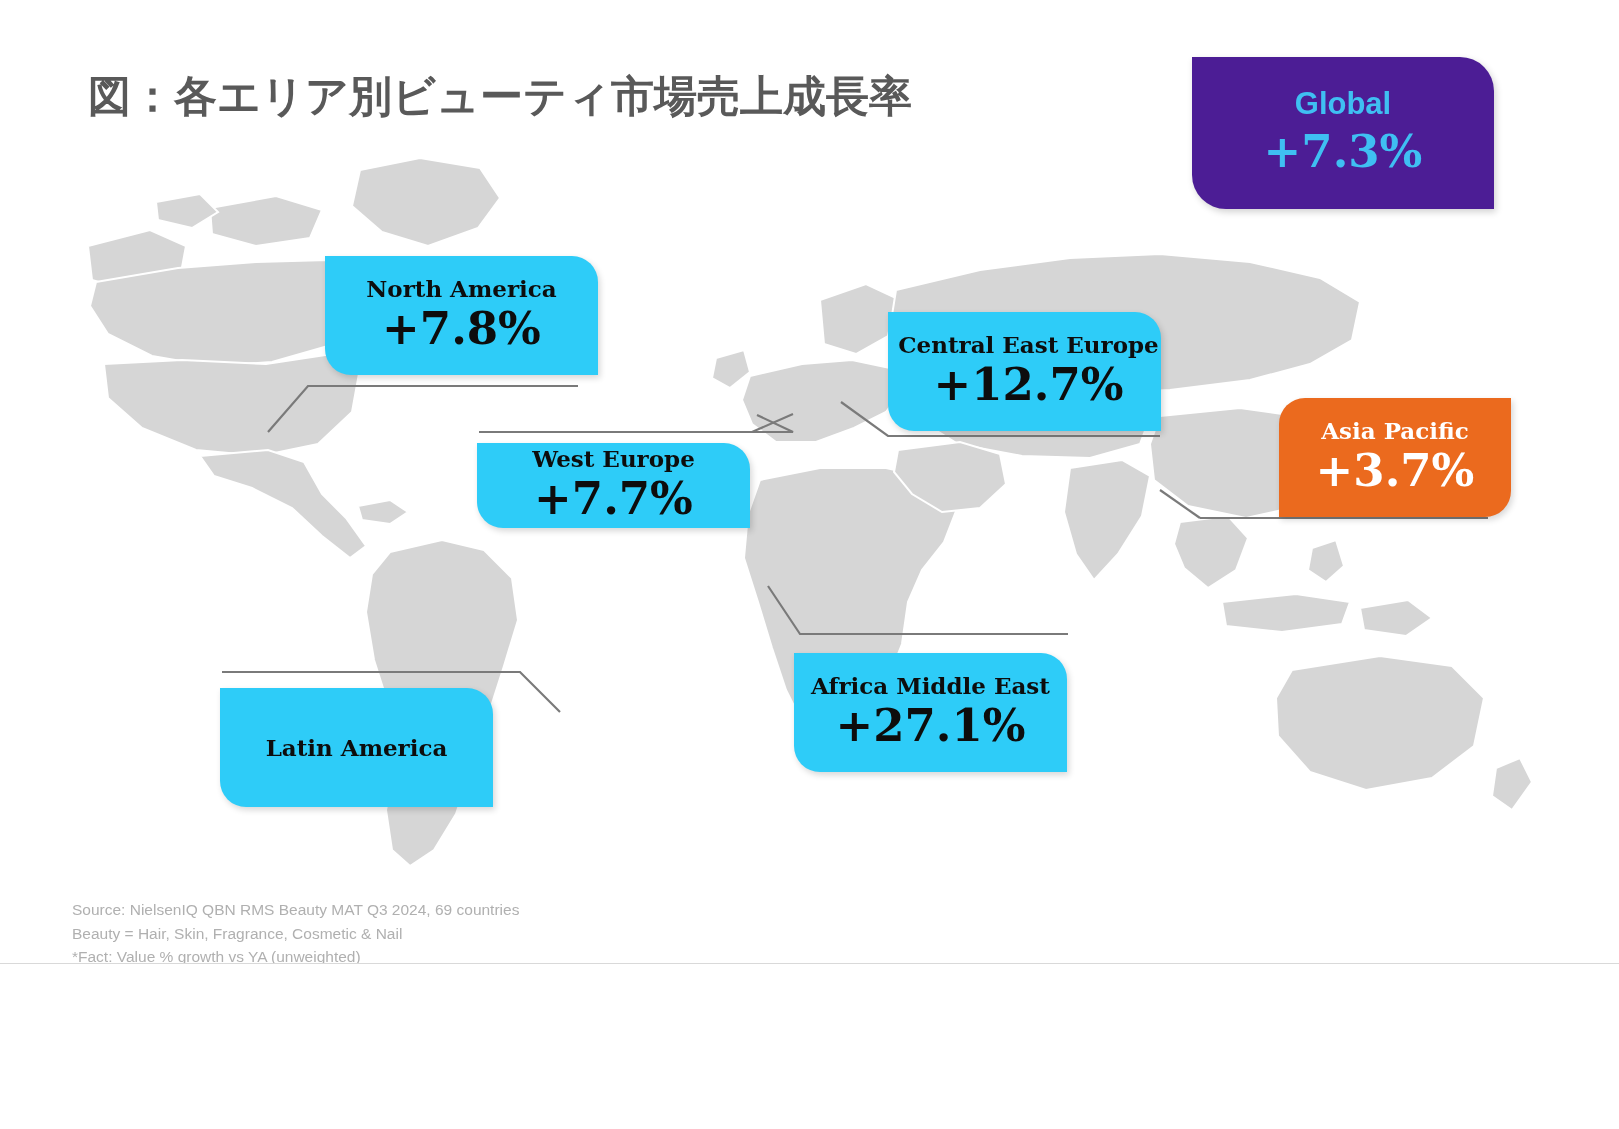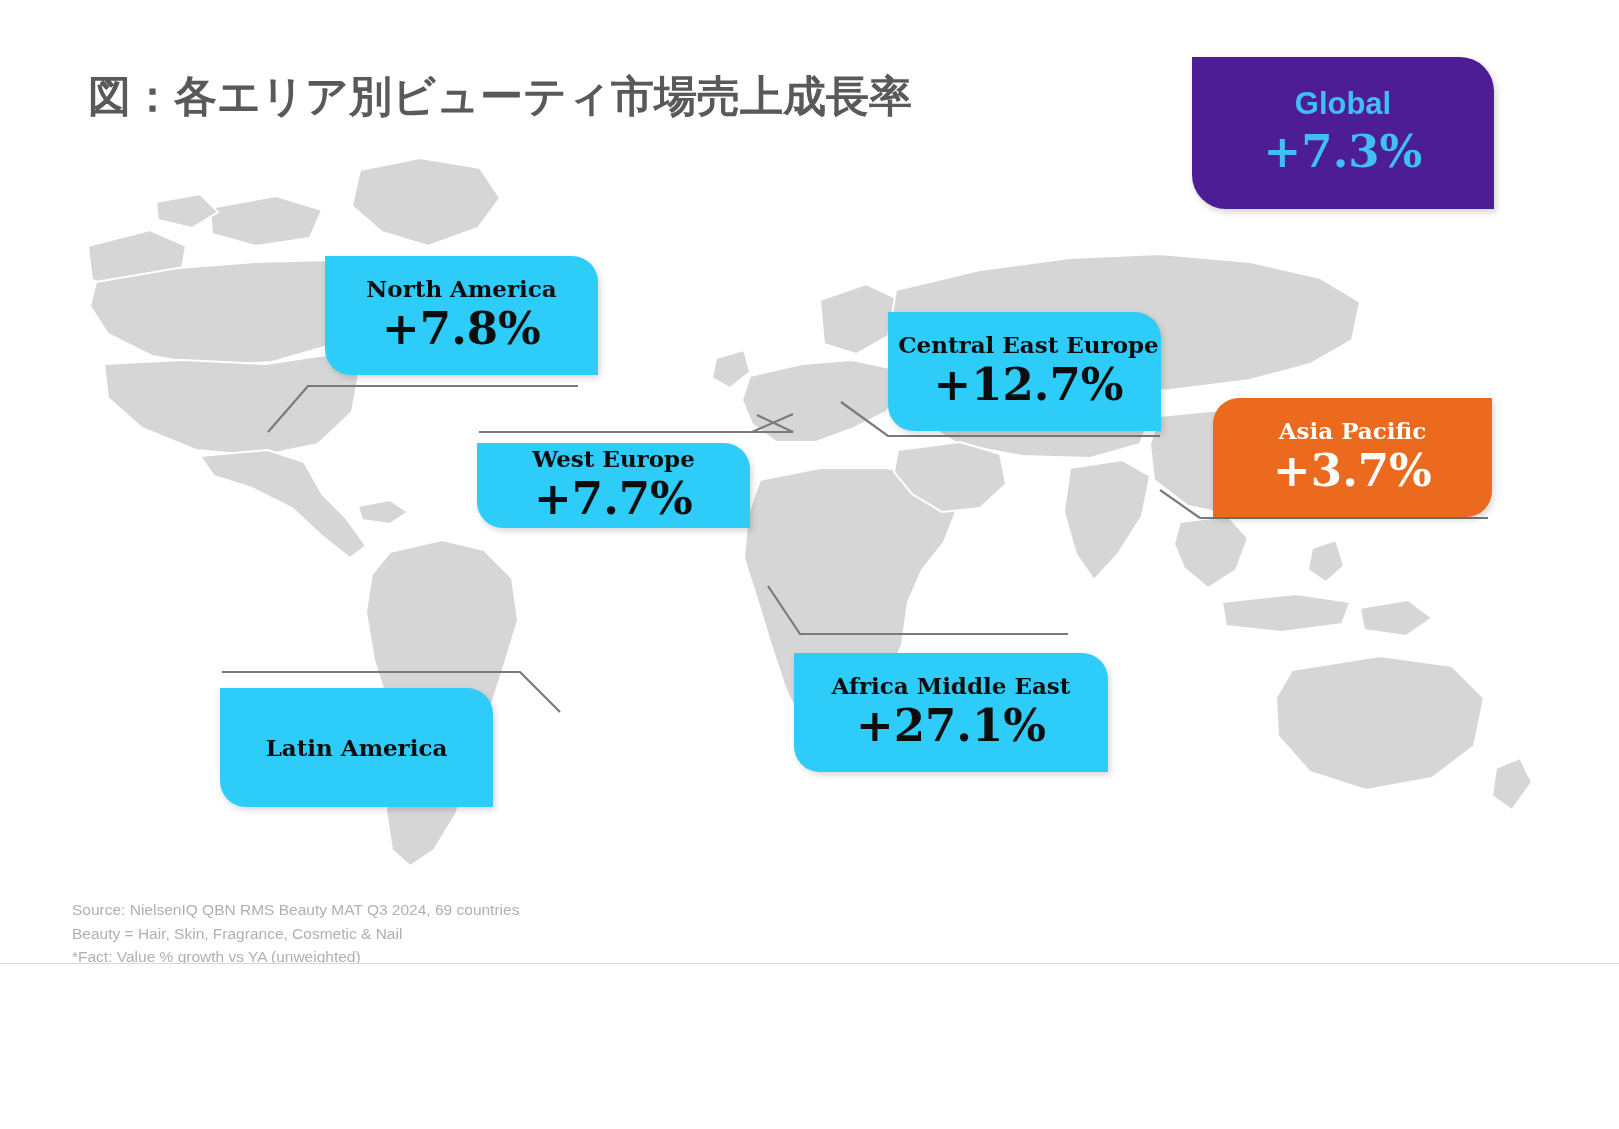--- a/index.html
+++ b/index.html
@@ -84,22 +84,22 @@
   .og {
     background: #EB6A1E;
     color: #ffffff;
     border-radius: 26px 0 26px 0;
   }
 
   #co-north-america   { left: 305px;  top: 256px; width: 273px; height: 119px; margin-left: 20px; }
   #co-west-europe     { left: 477px;  top: 443px; width: 273px; height: 85px; }
   #co-latin-america   { left: 220px;  top: 688px; width: 273px; height: 119px; text-align: center; }
   #co-central-east-eu { left: 888px;  top: 312px; width: 273px; height: 119px; padding-left: 8px; }
-  #co-africa-me       { left: 794px;  top: 653px; width: 314px; height: 119px; }
-  #co-asia-pacific    { left: 1213px; top: 398px; width: 279px; height: 119px;
+  #co-africa-me       { left: 794px;  top: 653px; width: 273px; height: 119px; }
+  #co-asia-pacific    { left: 1279px; top: 398px; width: 232px; height: 119px;
                         border-radius: 26px 0 26px 0; }
 
   
   #global-badge {
     position: absolute;
     left: 1192px;
     top: 57px;
     width: 302px;
     height: 152px;
     background: #4c1d95;

